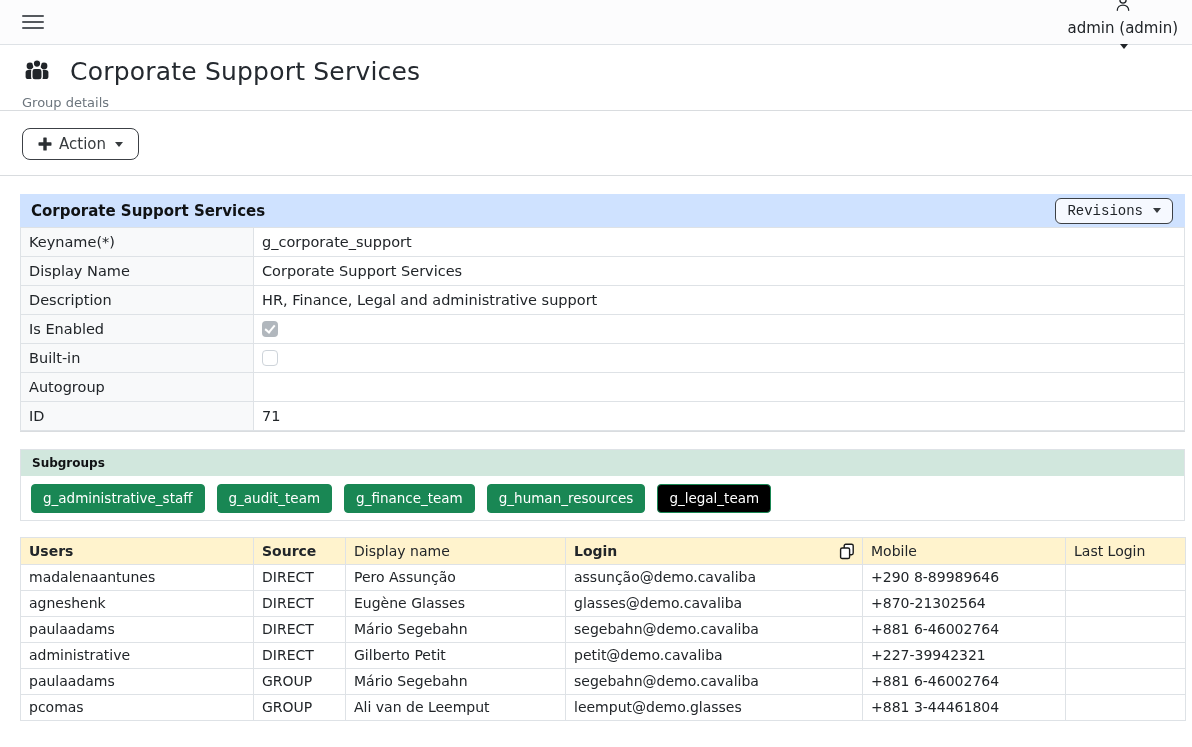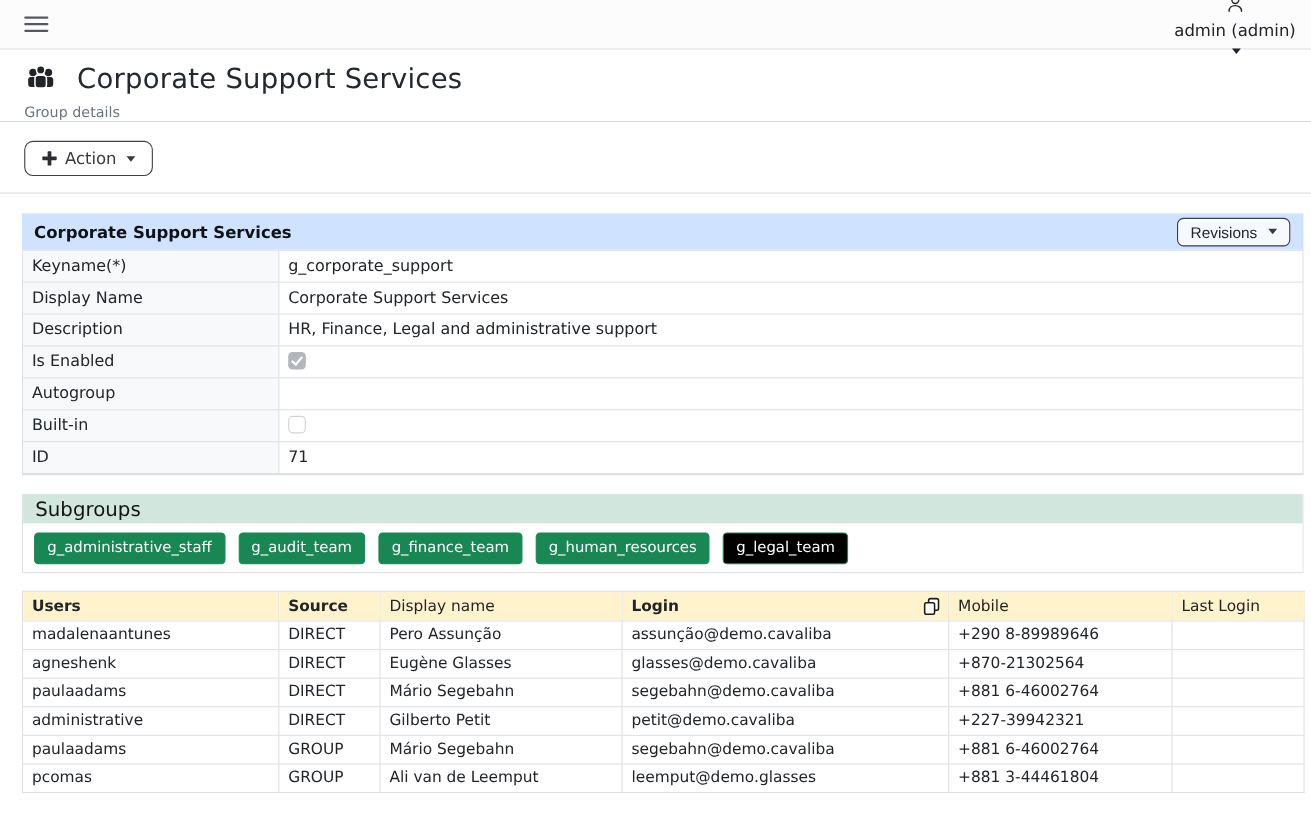--- a/index.html
+++ b/index.html
@@ -33,40 +33,40 @@
 
   
   .content { padding:18px 7px 0 20px; }
 
   
   .panel-header-blue { background:#cfe2ff; display:flex; align-items:center;
     justify-content:space-between; padding:4px 6px 4px 11px; height:33px; }
   .panel-header-blue .ptitle { font-size:15px; font-weight:bold; color:#101214; }
   .btn-revisions { display:inline-flex; align-items:center; gap:8px; background:#f6f9ff;
     border:1px solid #3c4045; border-radius:6px; padding:4px 11px; font-size:14px;
-    color:#212529; cursor:pointer; margin-right:6px; font-family:Liberation Sans, sans-serif; }
+    color:#212529; cursor:pointer; margin-right:6px; font-family:Liberation Mono, monospace; }
   .btn-revisions .caret { border-top-color:#373b3e; border-left-width:4px; border-right-width:4px; }
 
   table.kv { width:100%; border-collapse:collapse; table-layout:fixed; font-size:14.5px; }
   table.kv td { border:1px solid #dee2e6; height:29px; padding:2px 8px; vertical-align:middle; }
   table.kv td.k { width:233px; background:#f8f9fa; color:#212529; }
   table.kv td.v { background:#fff; }
 
   .cb { width:16px; height:16px; border-radius:4px; display:inline-block; position:relative; top:1px; }
   .cb.checked { background:#b1b7bd; }
   .cb.checked::after { content:""; position:absolute; left:5px; top:2px; width:4px; height:8px;
     border:solid #fff; border-width:0 2px 2px 0; transform:rotate(40deg); }
   .cb.unchecked { background:#fff; border:1px solid #ced4da; }
 
   .rule3 { margin:14px 0 0 2px; }
 
   
   .panel-sub { border:1px solid #dee2e6; margin-top:17px; }
   .panel-header-green { background:#d1e7dd; padding:4px 11px; height:26px; display:flex; align-items:center; }
-  .panel-header-green .ptitle { font-size:18px; font-weight:normal; color:#101214; }
+  .panel-header-green .ptitle { font-size:12px; font-weight:bold; color:#101214; }
   .sub-body { padding:8px 10px 7px; display:flex; gap:12px; flex-wrap:wrap; background:#fff; }
   .badge-green { background:#198754; color:#fff; font-size:13.5px; padding:5px 11px;
     border-radius:4px; border:1px solid #198754; cursor:pointer; font-family:inherit; line-height:1.25; }
 
   
   table.users { width:100%; border-collapse:collapse; table-layout:fixed; font-size:14px; margin-top:16px; }
   table.users col.c0 { width:233px; } table.users col.c1 { width:92px; }
   table.users col.c2 { width:220px; } table.users col.c3 { width:297px; }
   table.users col.c4 { width:203px; } table.users col.c5 { width:120px; }
   table.users th, table.users td { border:1px solid #dee2e6; padding:2px 8px;
@@ -155,26 +155,26 @@
           </tr>
           <tr>
             <td class="k">Description</td>
             <td class="v">HR, Finance, Legal and administrative support</td>
           </tr>
           <tr>
             <td class="k">Is Enabled</td>
             <td class="v"><span class="cb checked"></span></td>
           </tr>
           <tr>
+            <td class="k">Built-in</td>
+            <td class="v"><span class="cb unchecked"></span></td>
+          </tr>
+          <tr>
             <td class="k">Autogroup</td>
             <td class="v"></td>
-          </tr>
-          <tr>
-            <td class="k">Built-in</td>
-            <td class="v"><span class="cb unchecked"></span></td>
           </tr>
           <tr>
             <td class="k">ID</td>
             <td class="v">71</td>
           </tr>
         </tbody>
     </table>
   </div>
 
   <hr class="rule rule3">

